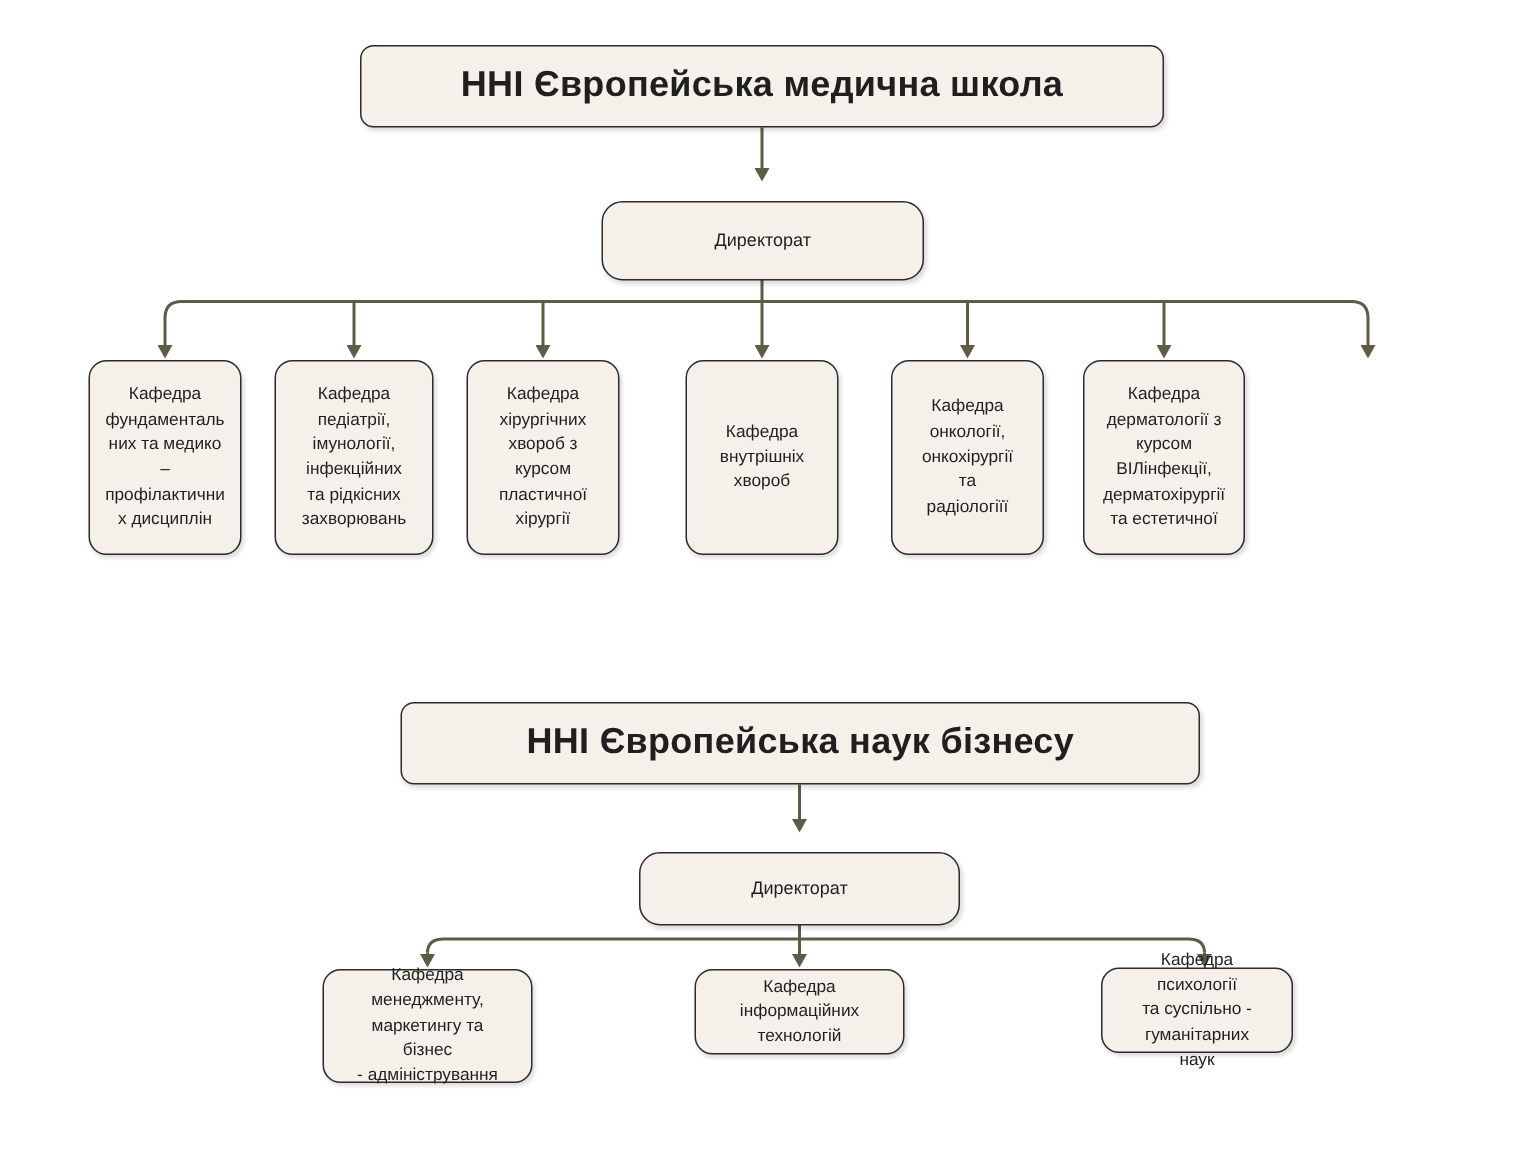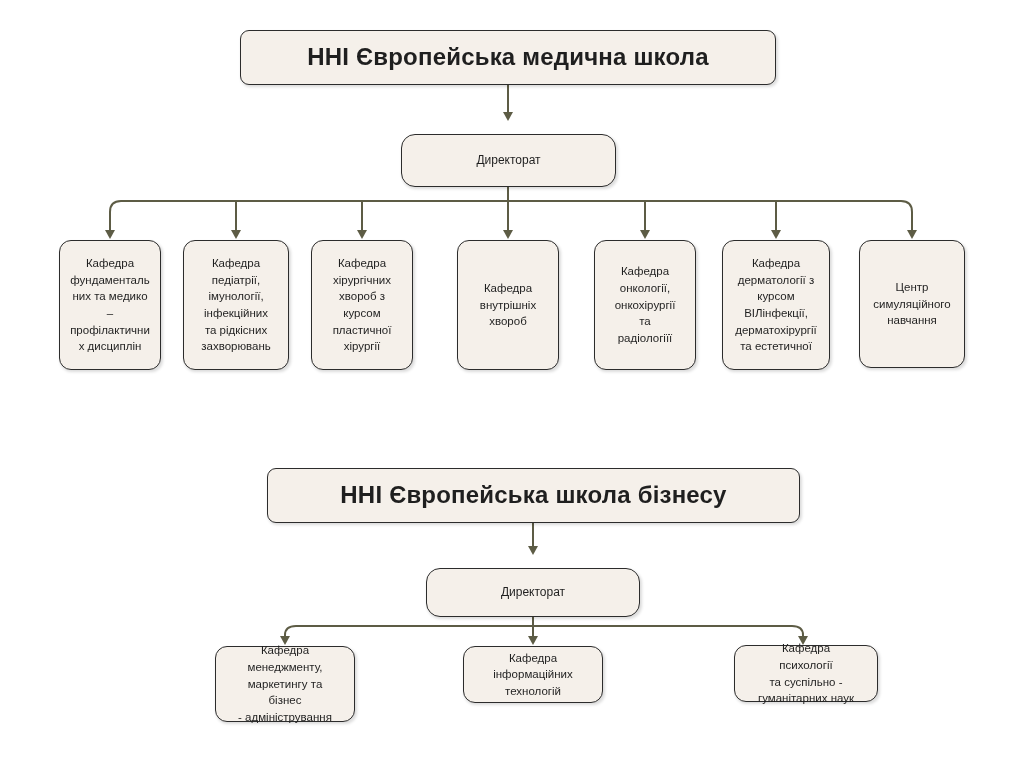--- a/index.html
+++ b/index.html
@@ -95,34 +95,31 @@
 онкохірургії та
 радіологіїї</div>
 
   <div class="node" style="left:722px;top:240px;width:108px;height:130px;">Кафедра
 дерматології з
 курсом
 ВІЛінфекції,
 дерматохірургії
 та естетичної</div>
 
-  <div class="node" style="left:859px;top:240px;width:106px;height:128px;">Центр
-симуляційного
-навчання</div>
 
-  <div class="node title-box" style="left:267px;top:468px;width:533px;height:55px;">ННІ Європейська школа бізнесу</div>
+  <div class="node title-box" style="left:267px;top:468px;width:533px;height:55px;">ННІ Європейська наук бізнесу</div>
 
   <div class="node dir-box" style="left:426px;top:556px;width:214px;height:49px;">Директорат</div>
 
   <div class="node" style="left:215px;top:646px;width:140px;height:76px;">Кафедра
 менеджменту,
 маркетингу та бізнес
 - адміністрування</div>
 
   <div class="node" style="left:463px;top:646px;width:140px;height:57px;">Кафедра
 інформаційних
 технологій</div>
 
-  <div class="node" style="left:734px;top:645px;width:144px;height:57px;">Кафедра психології
+  <div class="node" style="left:734px;top:645px;width:128px;height:57px;">Кафедра психології
 та суспільно -
 гуманітарних наук</div>
 
 </div>
 
 </body></html>

